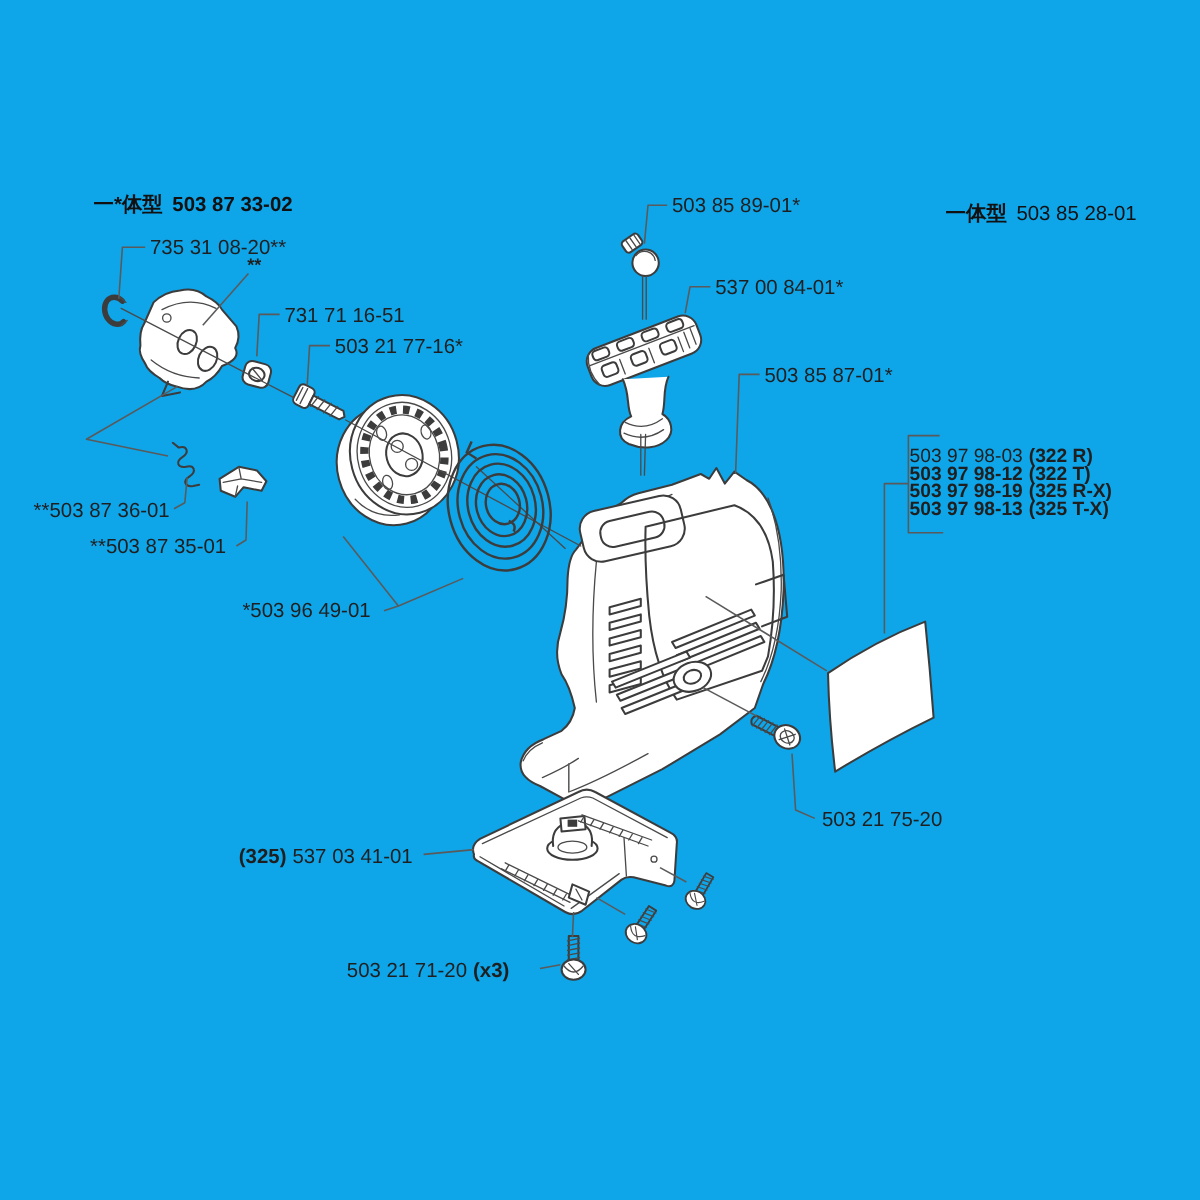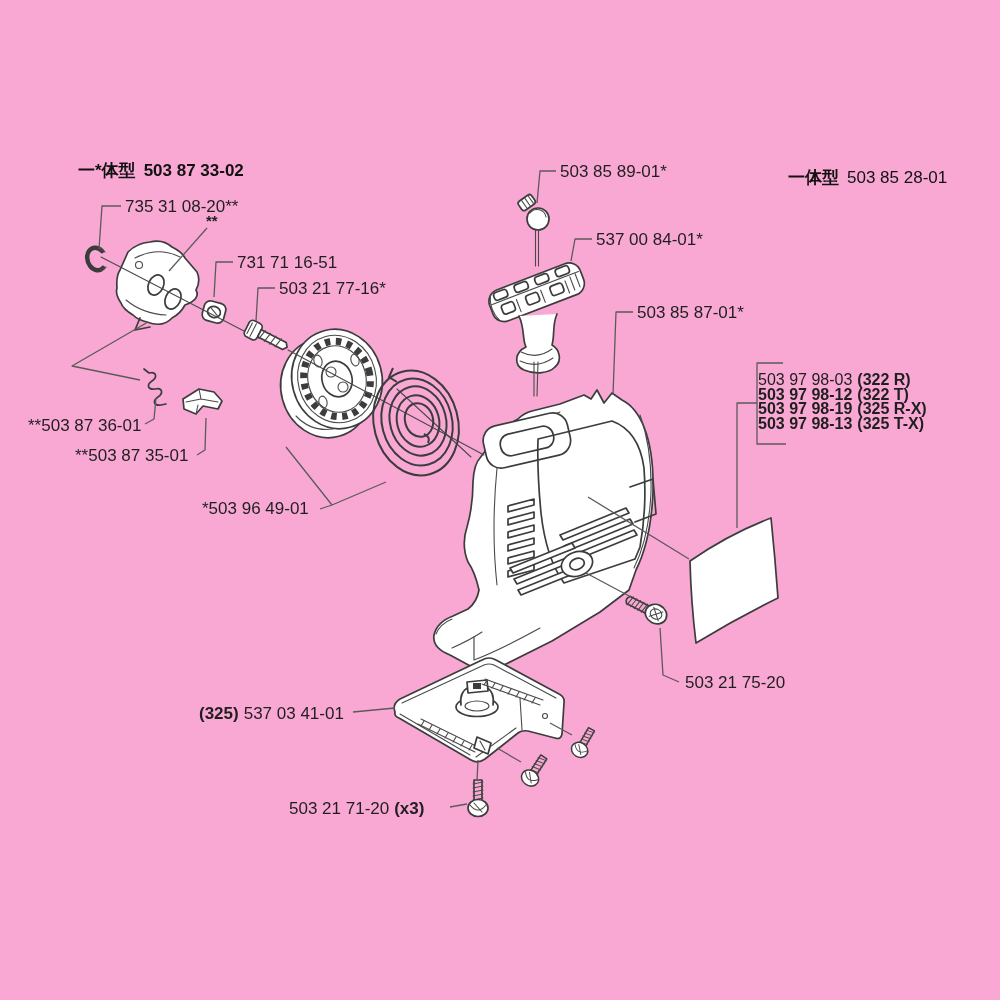--- a/index.html
+++ b/index.html
@@ -1,16 +1,16 @@
 <!DOCTYPE html>
 <html><head>
 <meta charset="utf-8">
 <style>
   html,body{margin:0;padding:0;background:#ffffff;}
-  .stage{position:relative;width:1000px;height:1000px;background:#f9a8d4;overflow:hidden;
+  .stage{position:relative;width:1000px;height:1000px;background:#0ea5e9;overflow:hidden;
          font-family:"Liberation Sans", sans-serif;}
   svg{position:absolute;left:0;top:0;}
   
   .p   {fill:#ffffff;stroke:#3c3c3c;stroke-width:1.7;stroke-linejoin:round;stroke-linecap:round;}
   .ln  {fill:none;stroke:#3c3c3c;stroke-width:1.7;stroke-linejoin:round;stroke-linecap:round;}
   .tn  {fill:none;stroke:#4a4a4a;stroke-width:1.1;stroke-linejoin:round;stroke-linecap:round;}
   .sp  {fill:none;stroke:#3c3c3c;stroke-width:2;}
   .leader{fill:none;stroke:#5a5a5a;stroke-width:1.3;stroke-linejoin:round;}
   
   .lbl {font-size:17px;fill:#1f1f1f;}

